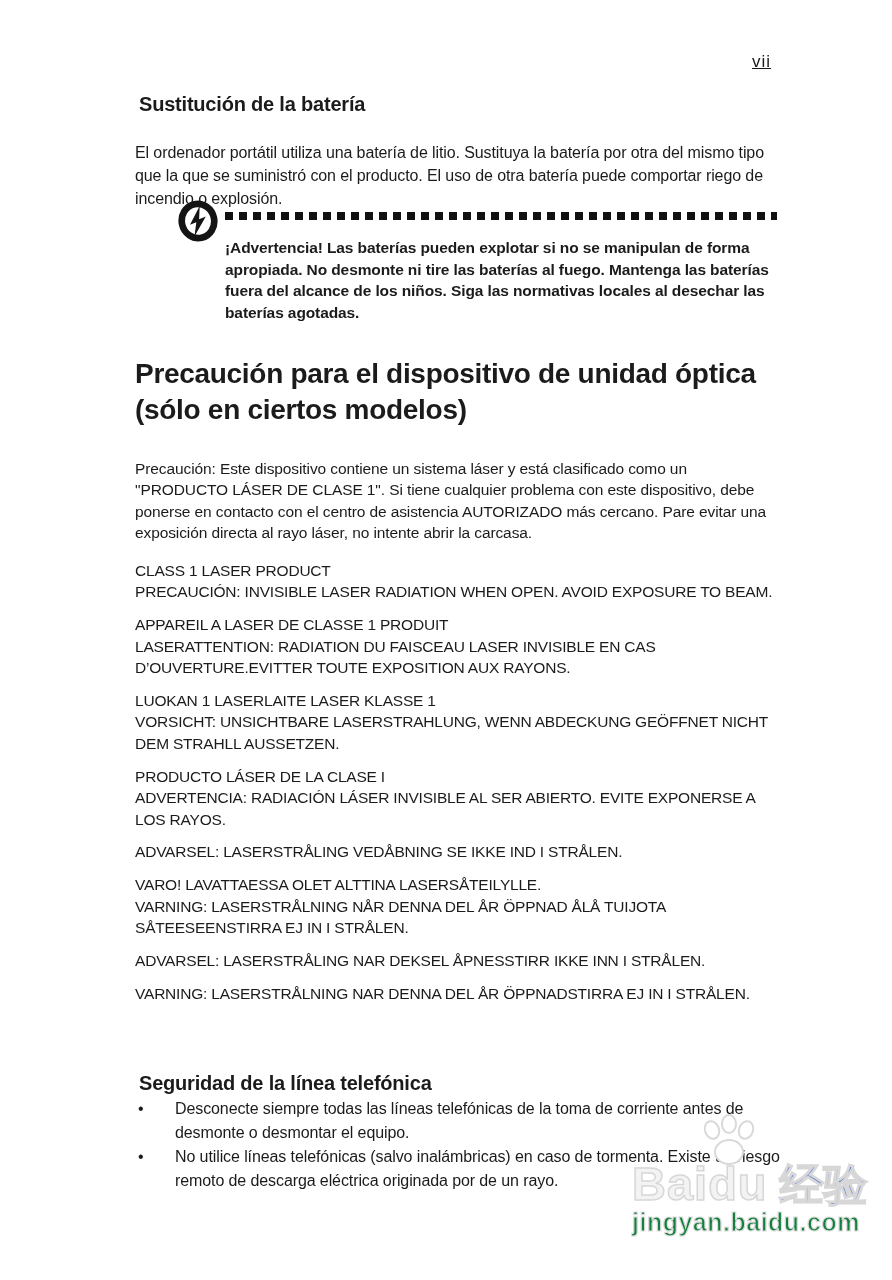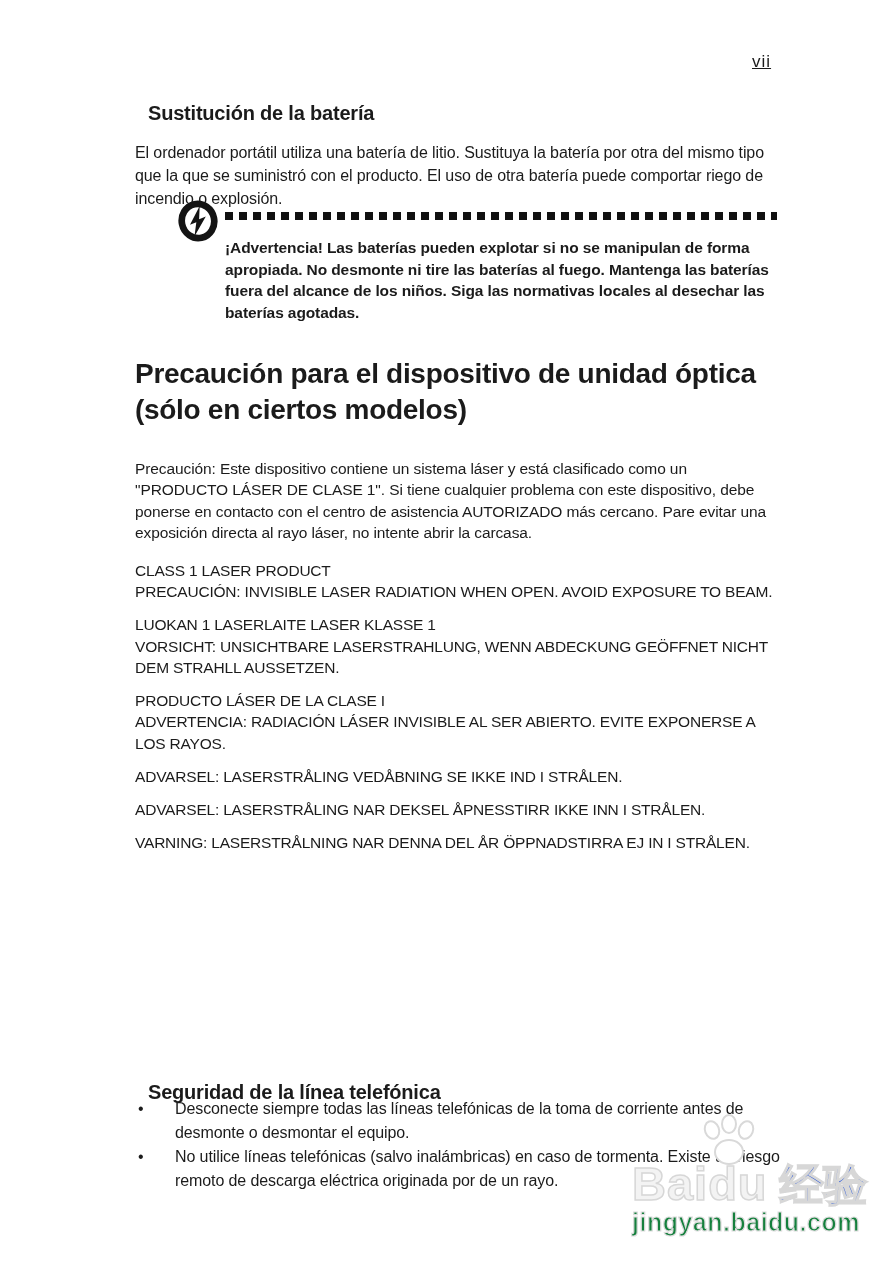--- a/index.html
+++ b/index.html
@@ -20,21 +20,21 @@
     position: absolute;
     top: 52px;
     left: 752px;
     font-size: 17px;
     letter-spacing: 1px;
     text-decoration: underline;
   }
   .h-small {
     position: absolute;
     left: 135px;
-    margin: 13px;
+    margin: 4px;
     font-size: 20px;
     font-weight: 600;
     letter-spacing: -0.2px;
   }
   #battery-title { top: 89px; }
   #phone-title   { top: 1068px; }
   .body-text {
     position: absolute;
     left: 135px;
     width: 648px;
@@ -180,29 +180,37 @@
 
   <h1 class="h-large">Precaución para el dispositivo de unidad óptica (sólo en ciertos modelos)</h1>
   <p class="body-text" id="optical-body">Precaución: Este dispositivo contiene un sistema láser y está clasificado como un "PRODUCTO LÁSER DE CLASE 1". Si tiene cualquier problema con este dispositivo, debe ponerse en contacto con el centro de asistencia AUTORIZADO más cercano. Pare evitar una exposición directa al rayo láser, no intente abrir la carcasa.</p>
 
   <div class="notices">
     <div class="notice">
       <div>CLASS 1 LASER PRODUCT</div>
       <div>PRECAUCIÓN: INVISIBLE LASER RADIATION WHEN OPEN. AVOID EXPOSURE TO BEAM.</div>
     </div>
     <div class="notice">
+      <div>APPAREIL A LASER DE CLASSE 1 PRODUIT</div>
+      <div>LASERATTENTION: RADIATION DU FAISCEAU LASER INVISIBLE EN CAS D’OUVERTURE.EVITTER TOUTE EXPOSITION AUX RAYONS.</div>
+    </div>
+    <div class="notice">
       <div>LUOKAN 1 LASERLAITE LASER KLASSE 1</div>
       <div>VORSICHT: UNSICHTBARE LASERSTRAHLUNG, WENN ABDECKUNG GEÖFFNET NICHT DEM STRAHLL AUSSETZEN.</div>
     </div>
     <div class="notice">
       <div>PRODUCTO LÁSER DE LA CLASE I</div>
       <div>ADVERTENCIA: RADIACIÓN LÁSER INVISIBLE AL SER ABIERTO. EVITE EXPONERSE A LOS RAYOS.</div>
     </div>
     <div class="notice">
       <div>ADVARSEL: LASERSTRÅLING VEDÅBNING SE IKKE IND I STRÅLEN.</div>
+    </div>
+    <div class="notice">
+      <div>VARO! LAVATTAESSA OLET ALTTINA LASERSÅTEILYLLE.</div>
+      <div>VARNING: LASERSTRÅLNING NÅR DENNA DEL ÅR ÖPPNAD ÅLÅ TUIJOTA SÅTEESEENSTIRRA EJ IN I STRÅLEN.</div>
     </div>
     <div class="notice">
       <div>ADVARSEL: LASERSTRÅLING NAR DEKSEL ÅPNESSTIRR IKKE INN I STRÅLEN.</div>
     </div>
     <div class="notice">
       <div>VARNING: LASERSTRÅLNING NAR DENNA DEL ÅR ÖPPNADSTIRRA EJ IN I STRÅLEN.</div>
     </div>
   </div>
 
   <h2 class="h-small" id="phone-title">Seguridad de la línea telefónica</h2>

